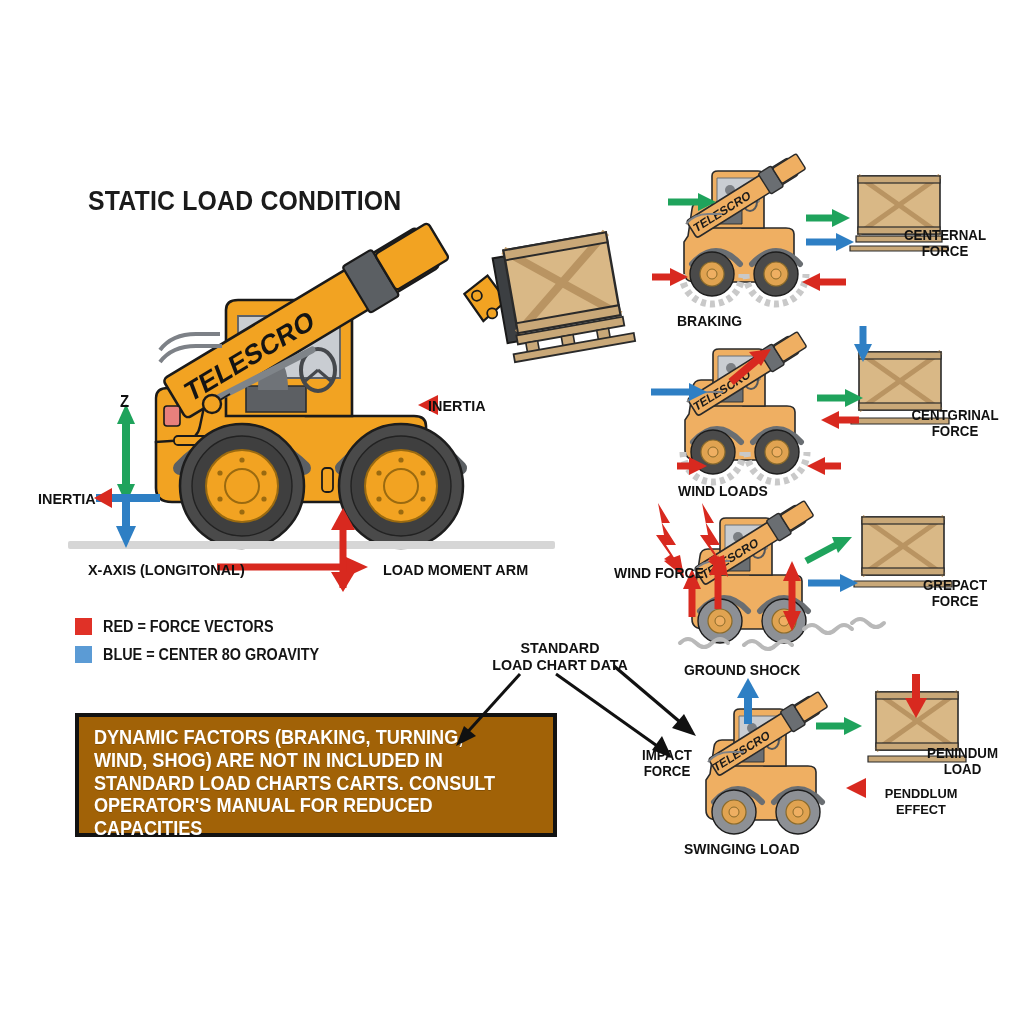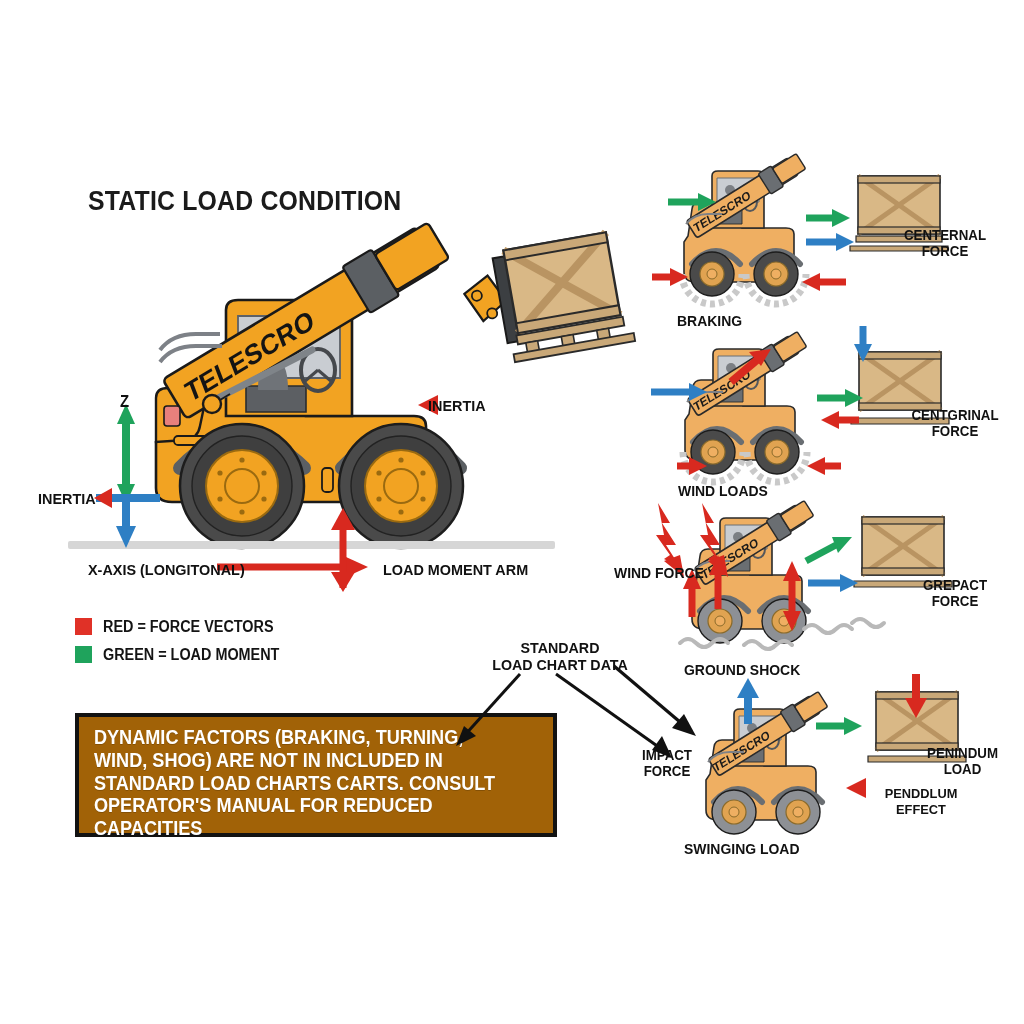--- a/index.html
+++ b/index.html
@@ -184,22 +184,22 @@
   <div class="abs lbl" style="left:38px;top:490px;">INERTIA</div>
   <div class="abs lbl" style="left:88px;top:561px;">X-AXIS (LONGITONAL)</div>
   <div class="abs lbl" style="left:383px;top:561px;">LOAD MOMENT ARM</div>
 
   <div class="abs legend">
     <div class="legrow">
       <span class="sw" style="background:#E03127;"></span>
       <span class="legtxt">RED = FORCE VECTORS</span>
     </div>
     <div class="legrow">
-      <span class="sw" style="background:#1FA35C;"></span>
-      <span class="legtxt">GREEN = LOAD MOMENT</span>
+      <span class="sw" style="background:#5B9BD5;"></span>
+      <span class="legtxt">BLUE = CENTER 8O GROAVITY</span>
     </div>
   </div>
 
   <div class="abs warn">
     <p>DYNAMIC FACTORS (BRAKING, TURNING, WIND, SHOG) ARE NOT IN INCLUDED IN STANDARD LOAD CHARTS CARTS. CONSULT OPERATOR'S MANUAL FOR REDUCED CAPACITIES</p>
   </div>
 
   <div class="abs lbl-c" style="left:470px;top:640px;width:180px;font-size:15px;">
     <div>STANDARD</div>
     <div>LOAD CHART DATA</div>

